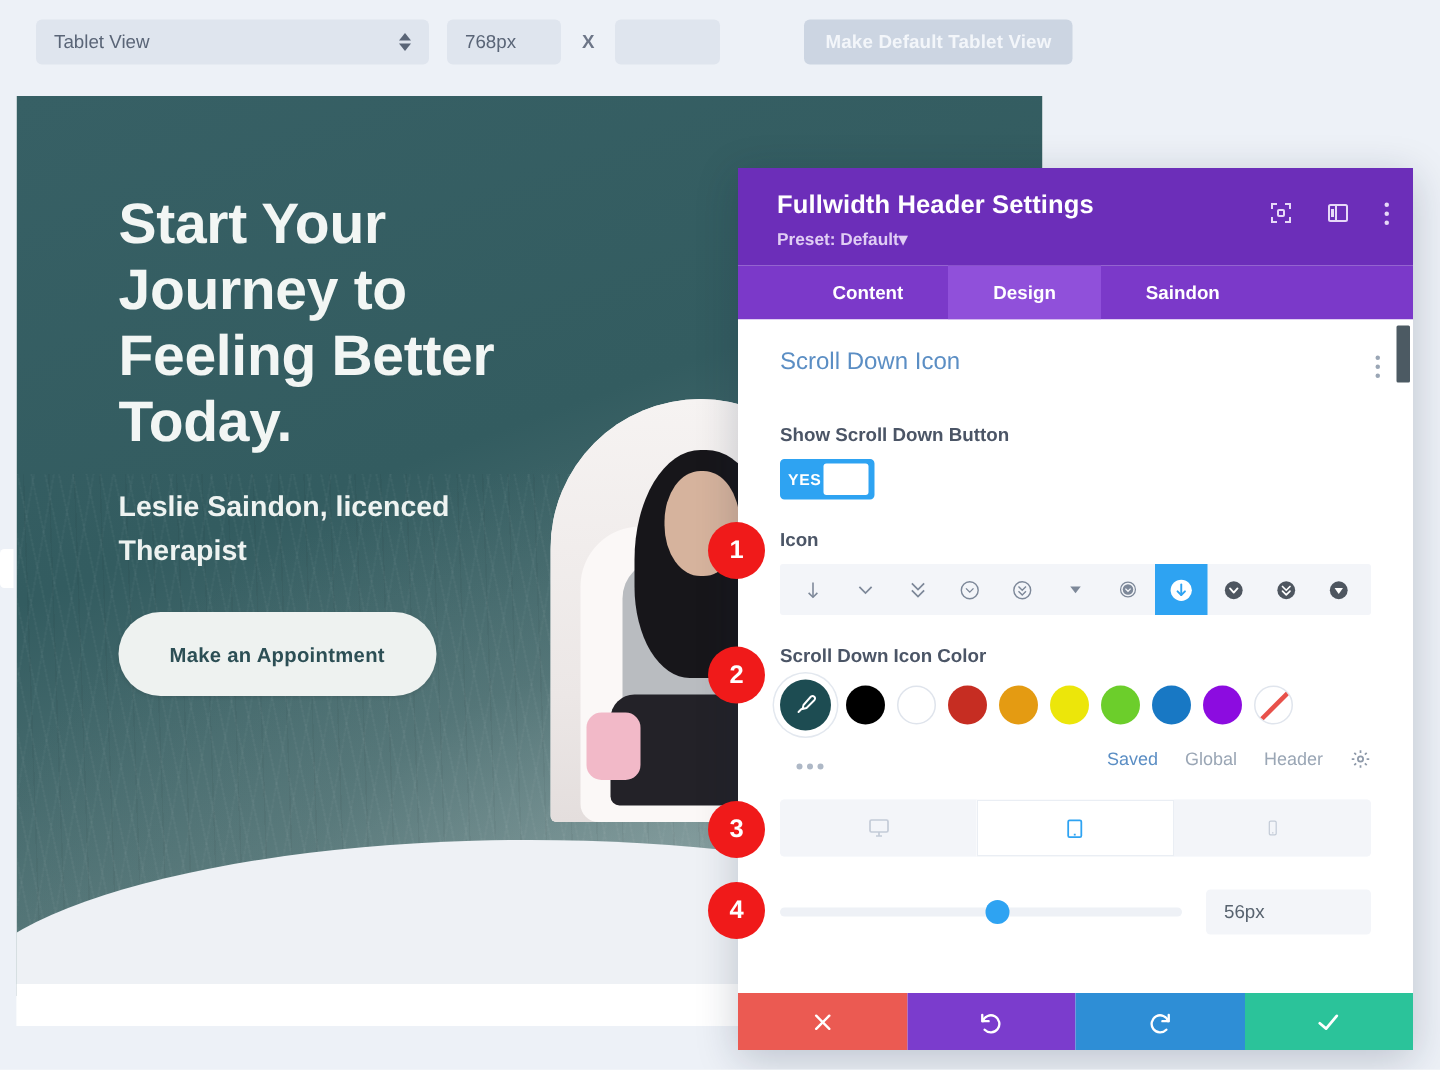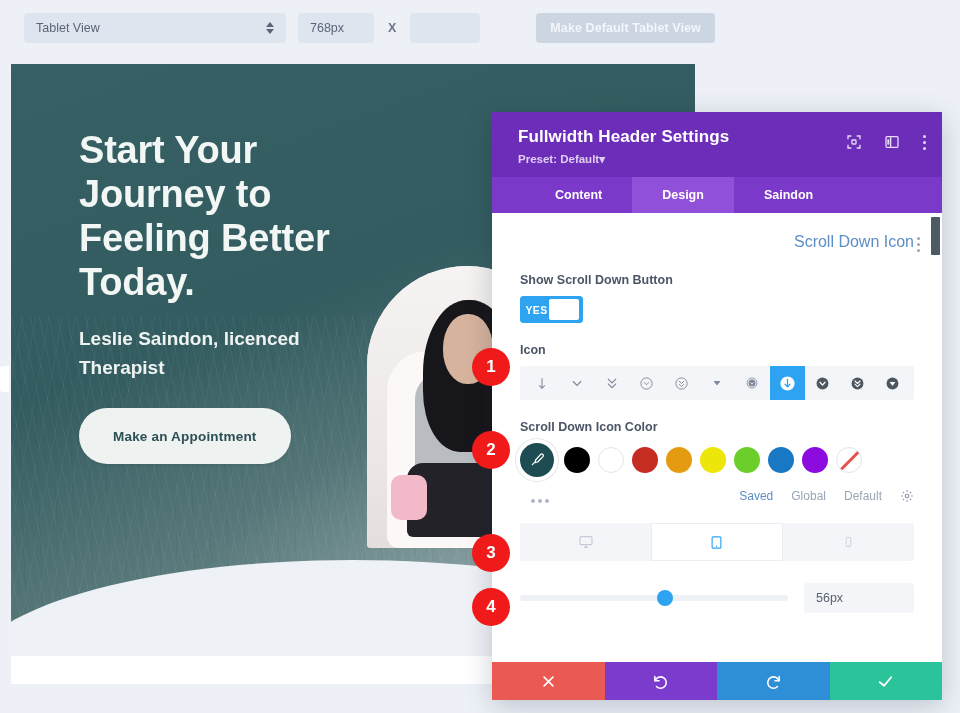--- a/index.html
+++ b/index.html
@@ -323,22 +323,21 @@
     background: #ffffff;
     position: relative;
     overflow: hidden;
     padding: 20px 28px 0 28px;
   }
 
   .section-title {
     font-size: 16px;
     color: #5b8ec4;
     font-weight: normal;
-    margin-bottom: 22px;
-    text-align: right;
+    margin-bottom: 32px;
   }
   .section-kebab {
     position: absolute;
     right: 22px;
     top: 24px;
     display: flex; flex-direction: column; gap: 3px; align-items: center;
   }
   .section-kebab span { width: 3px; height: 3px; border-radius: 50%; background: #9aa6b5; display: block; }
 
   .field-label {
@@ -778,21 +777,21 @@
         </div>
         <div class="color-foot">
           <span class="dots3">
             <span></span>
               <span></span>
               <span></span>
           </span>
           <span class="cf-right">
             <span class="cf-link active">Saved</span>
             <span class="cf-link">Global</span>
-            <span class="cf-link">Default</span>
+            <span class="cf-link">Header</span>
             <svg class="gear" viewBox="0 0 24 24" fill="none" stroke="currentColor" stroke-width="2">
               <circle cx="12" cy="12" r="3"></circle>
               <path d="M12 2v3M12 19v3M2 12h3M19 12h3M4.9 4.9l2.1 2.1M17 17l2.1 2.1M19.1 4.9L17 7M7 17l-2.1 2.1"></path>
             </svg>
           </span>
         </div>
       </div>
 
       <div class="block">
         <div class="device-row">

